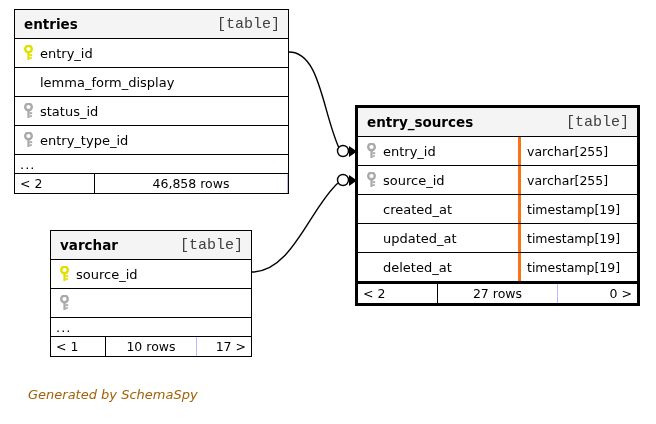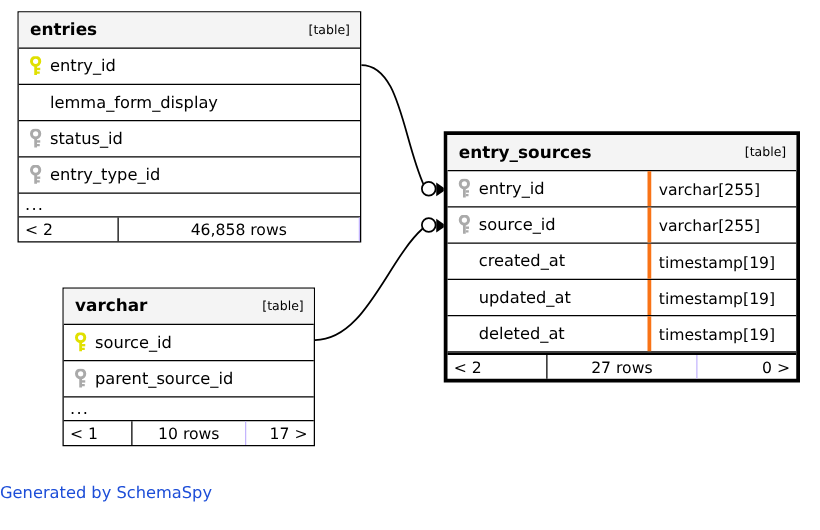--- a/index.html
+++ b/index.html
@@ -53,22 +53,23 @@
     box-sizing: border-box;
     padding: 0 8px 0 9px;
   }
   .tbl-title {
     font-weight: bold;
     font-size: 13.5px;
     color: #000000;
     letter-spacing: 0px;
   }
   .tbl-kind {
-    font-size: 10px;
-    color: #000000;
+    font-size: 15px;
+    color: #404040;
+    font-family: Liberation Mono, monospace;
   }
 
   .tbl-row {
     display: flex;
     align-items: stretch;
     height: 29px;
     border-bottom: 1px solid #000000;
     box-sizing: border-box;
   }
   .tbl-row:last-of-type {
@@ -180,25 +181,26 @@
   }
   #table-entry-sources .col-type { flex: 0 0 119px; }
   #table-entry-sources .tbl-footer { border-top: 2px solid #000000; height: 21px; }
   #table-entry-sources .foot-left  { flex: 0 0 79px; }
   #table-entry-sources .foot-mid   { flex: 1 1 auto; }
   #table-entry-sources .foot-right { flex: 0 0 79px; }
 
   
   #diagram-caption {
     position: absolute;
-    left: 0;
+    left: 28px;
     top: 387px;
     font-size: 13px;
-    color: #1d4ed8;
+    color: #a16207;
     z-index: 2;
+    font-style: italic;
   }
 </style>
 </head>
 <body>
 
 <div id="diagram-canvas">
 
   <svg id="connector-layer" viewBox="0 0 656 424" width="656" height="424">
 
     <g>
@@ -300,21 +302,20 @@
     <div class="tbl-row">
       <div class="col-name">
         <span class="key-icon">
           <svg viewBox="0 0 13 16" width="13" height="16">
             <circle cx="6.5" cy="4" r="3.3" fill="none" stroke="#aaaaaa" stroke-width="2.4"></circle>
             <rect x="5.4" y="6.5" width="2.2" height="8.5" fill="#aaaaaa"></rect>
             <rect x="7.6" y="9.2" width="2.6" height="1.9" fill="#aaaaaa"></rect>
             <rect x="7.6" y="12.2" width="2.2" height="1.8" fill="#aaaaaa"></rect>
           </svg>
         </span>
-        <span class="col-label">parent_source_id</span>
       </div>
     </div>
 
     <div class="tbl-ellipsis">...</div>
 
     <div class="tbl-footer">
       <div class="foot-cell foot-left">&lt; 1</div>
       <div class="foot-cell foot-mid">10 rows</div>
       <div class="foot-cell foot-right">17 &gt;</div>
     </div>

